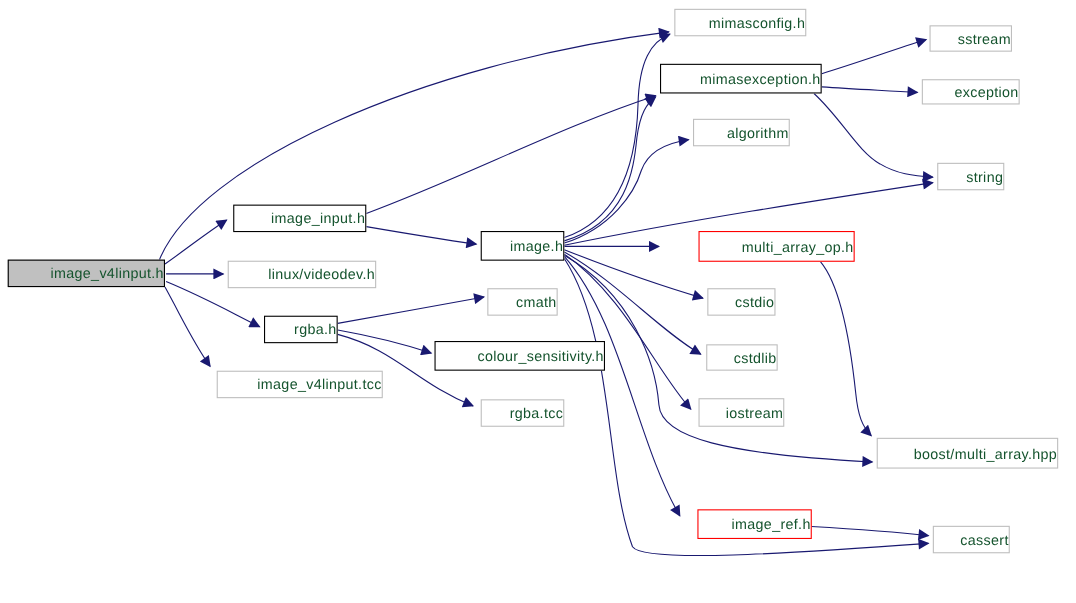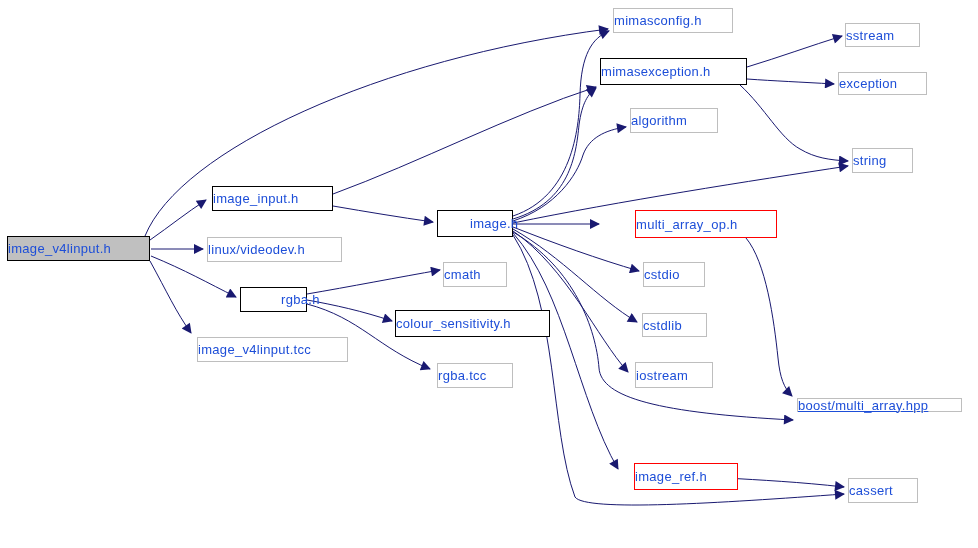--- a/index.html
+++ b/index.html
@@ -8,23 +8,23 @@
     width:978px;height:548px;
     background:#ffffff;
     font-family:"Liberation Sans","DejaVu Sans",sans-serif;
     overflow:hidden;
   }
   #edges{position:absolute;left:0;top:0;width:978px;height:548px;}
   .node{
     position:absolute;
     box-sizing:border-box;
     background:#ffffff;
-    display:flex;align-items:center;justify-content:flex-start;
+    display:flex;align-items:center;justify-content:flex-end;
     font-size:13px;
-    color:#1d4ed8;
+    color:#14532d;
     white-space:nowrap;
     letter-spacing:0.3px;
     cursor:pointer;
   }
   .node.b-black{border:1px solid #000000;}
   .node.b-gray{border:1px solid #bebebe;}
   .node.b-red{border:1px solid #ff0000;}
   .node.root{background:#c0c0c0;border:1px solid #000000;}
   .edgepath{fill:none;stroke:#191970;stroke-width:1px;}
 </style>
@@ -118,21 +118,21 @@
       </div>
       <div class="node b-gray" style="left: 643px; top: 262px; width: 62px; height: 25px;">
         <span>cstdio</span>
       </div>
       <div class="node b-gray" style="left: 642px; top: 313px; width: 65px; height: 24px;">
         <span>cstdlib</span>
       </div>
       <div class="node b-gray" style="left: 635px; top: 362px; width: 78px; height: 26px;">
         <span>iostream</span>
       </div>
-      <div class="node b-gray" style="left: 797px; top: 398px; width: 165px; height: 14px; text-decoration: underline;">
+      <div class="node b-gray" style="left: 797px; top: 398px; width: 165px; height: 28px;">
         <span>boost/multi_array.hpp</span>
       </div>
       <div class="node b-red" style="left: 622px; top: 463px; width: 104px; height: 27px; margin-left: 12px;">
         <span>image_ref.h</span>
       </div>
       <div class="node b-gray" style="left: 848px; top: 478px; width: 70px; height: 25px;">
         <span>cassert</span>
       </div>
     </div>
 </div>

